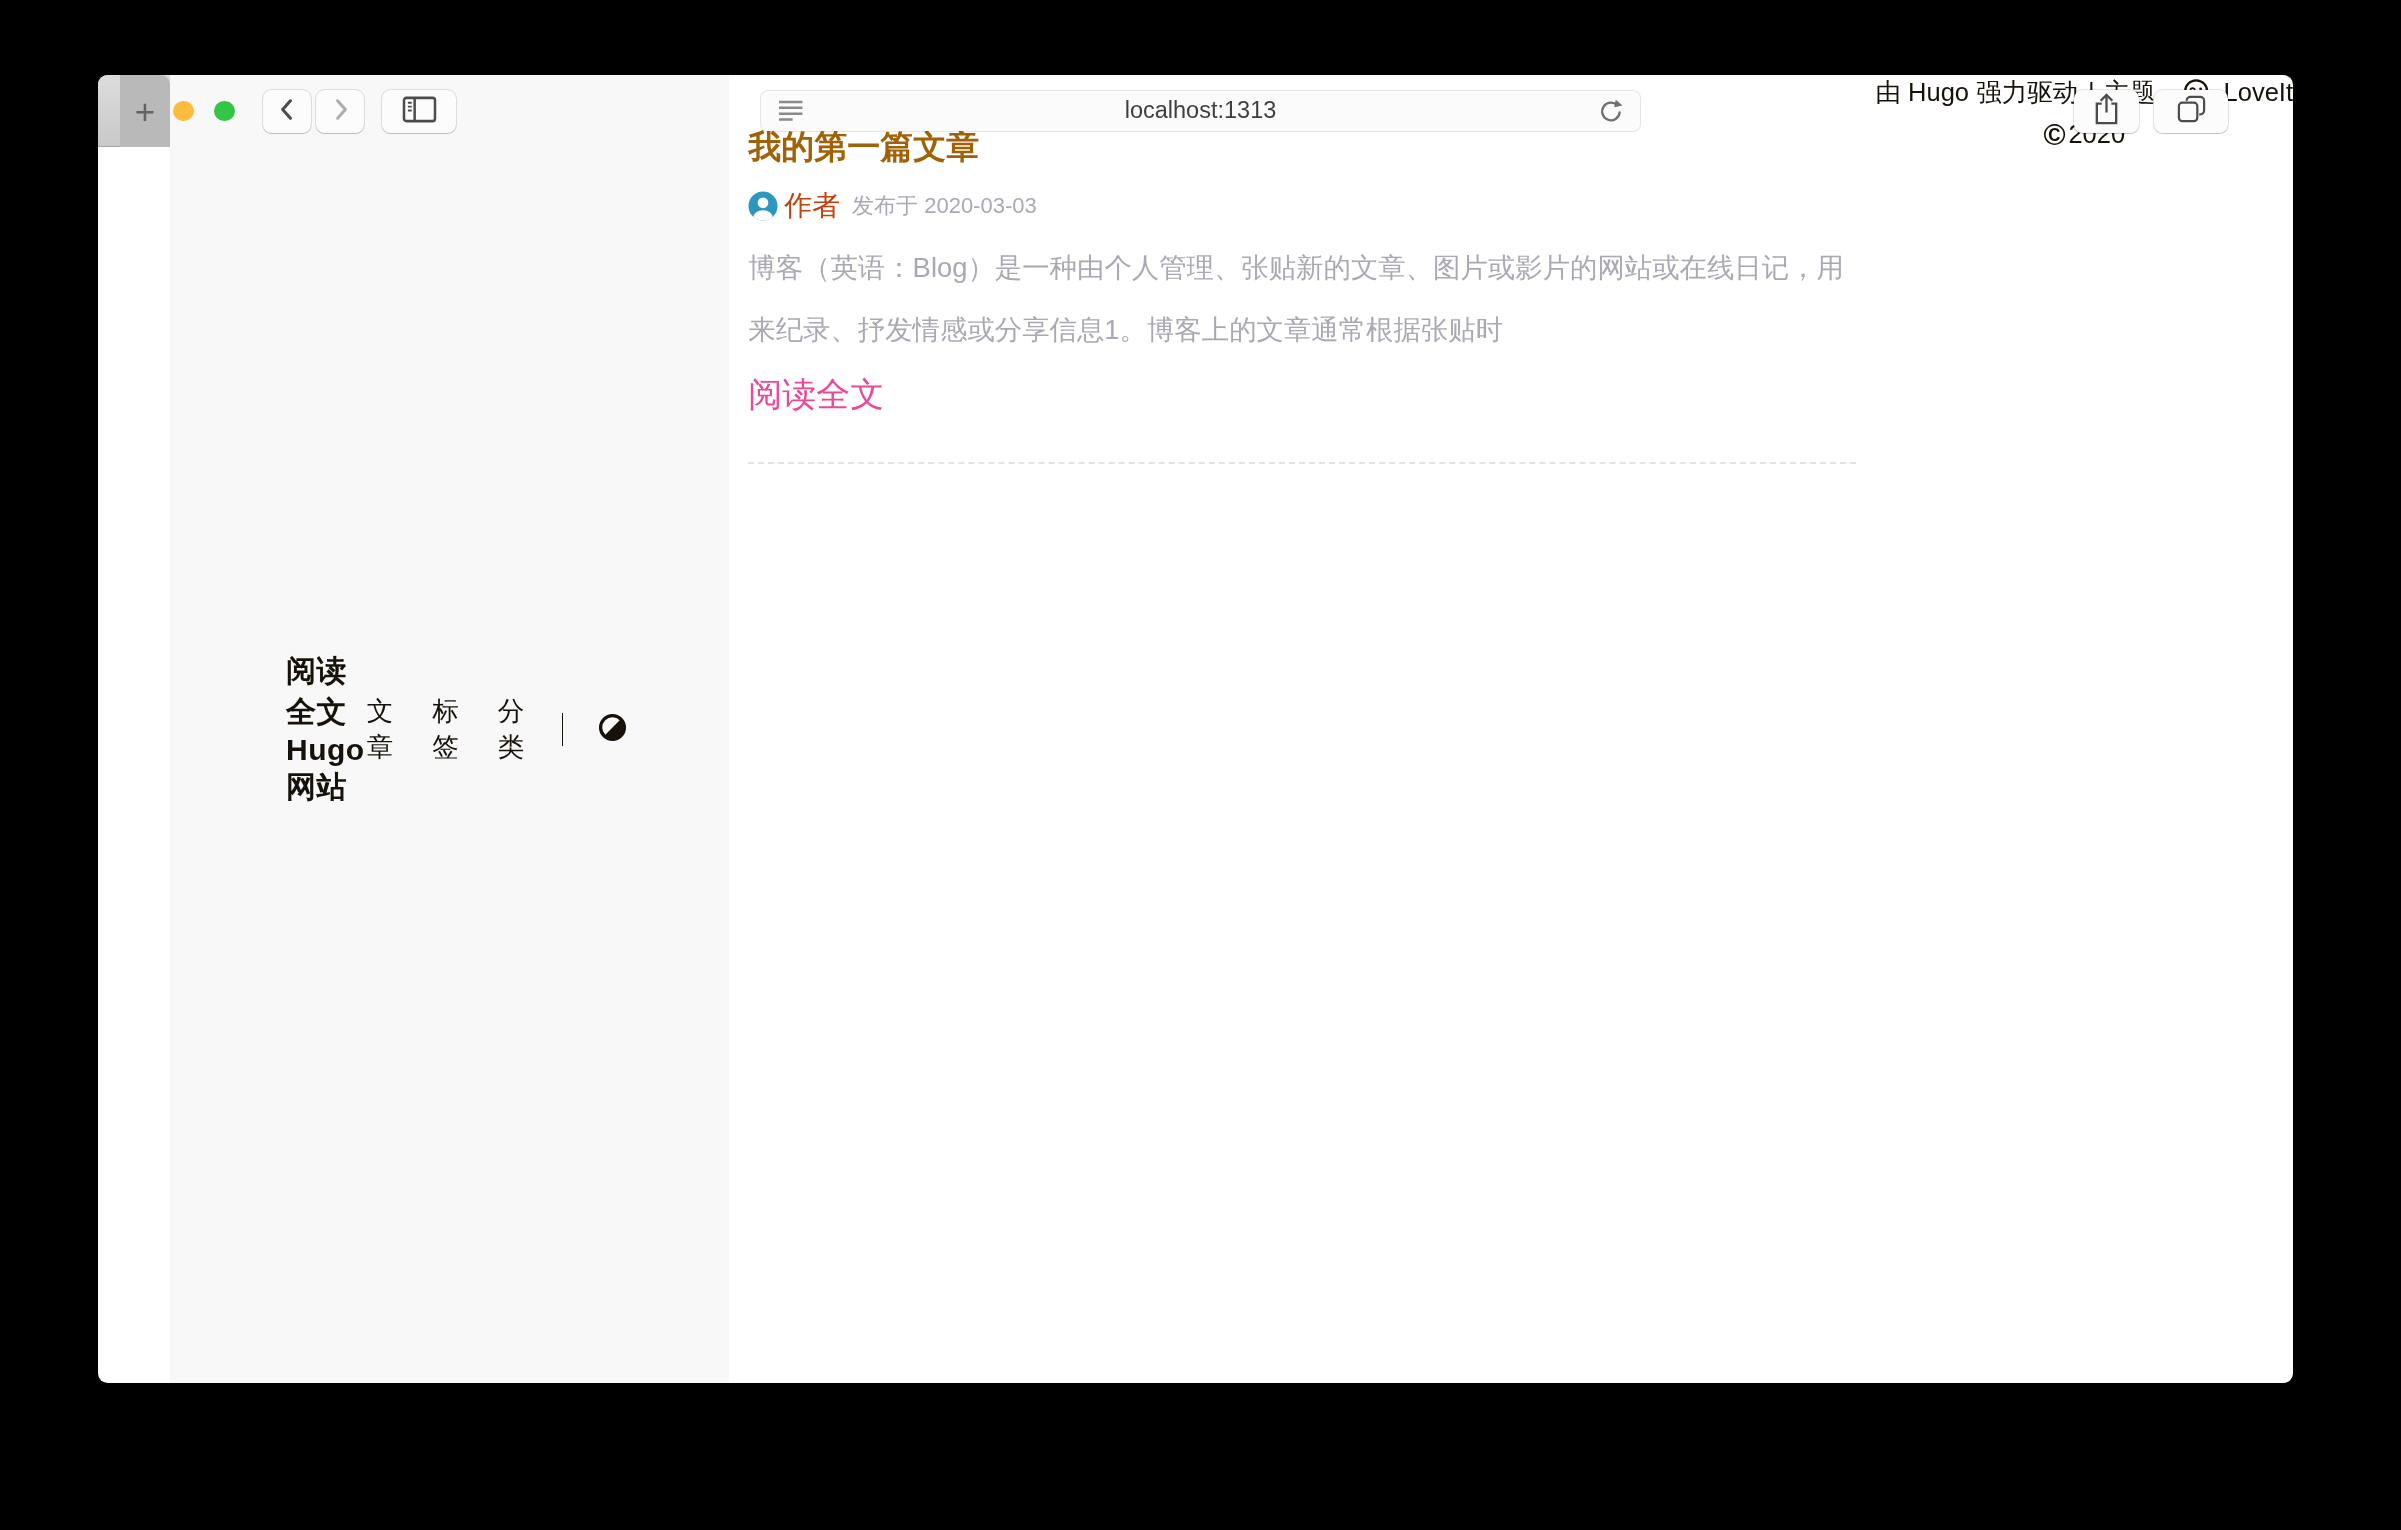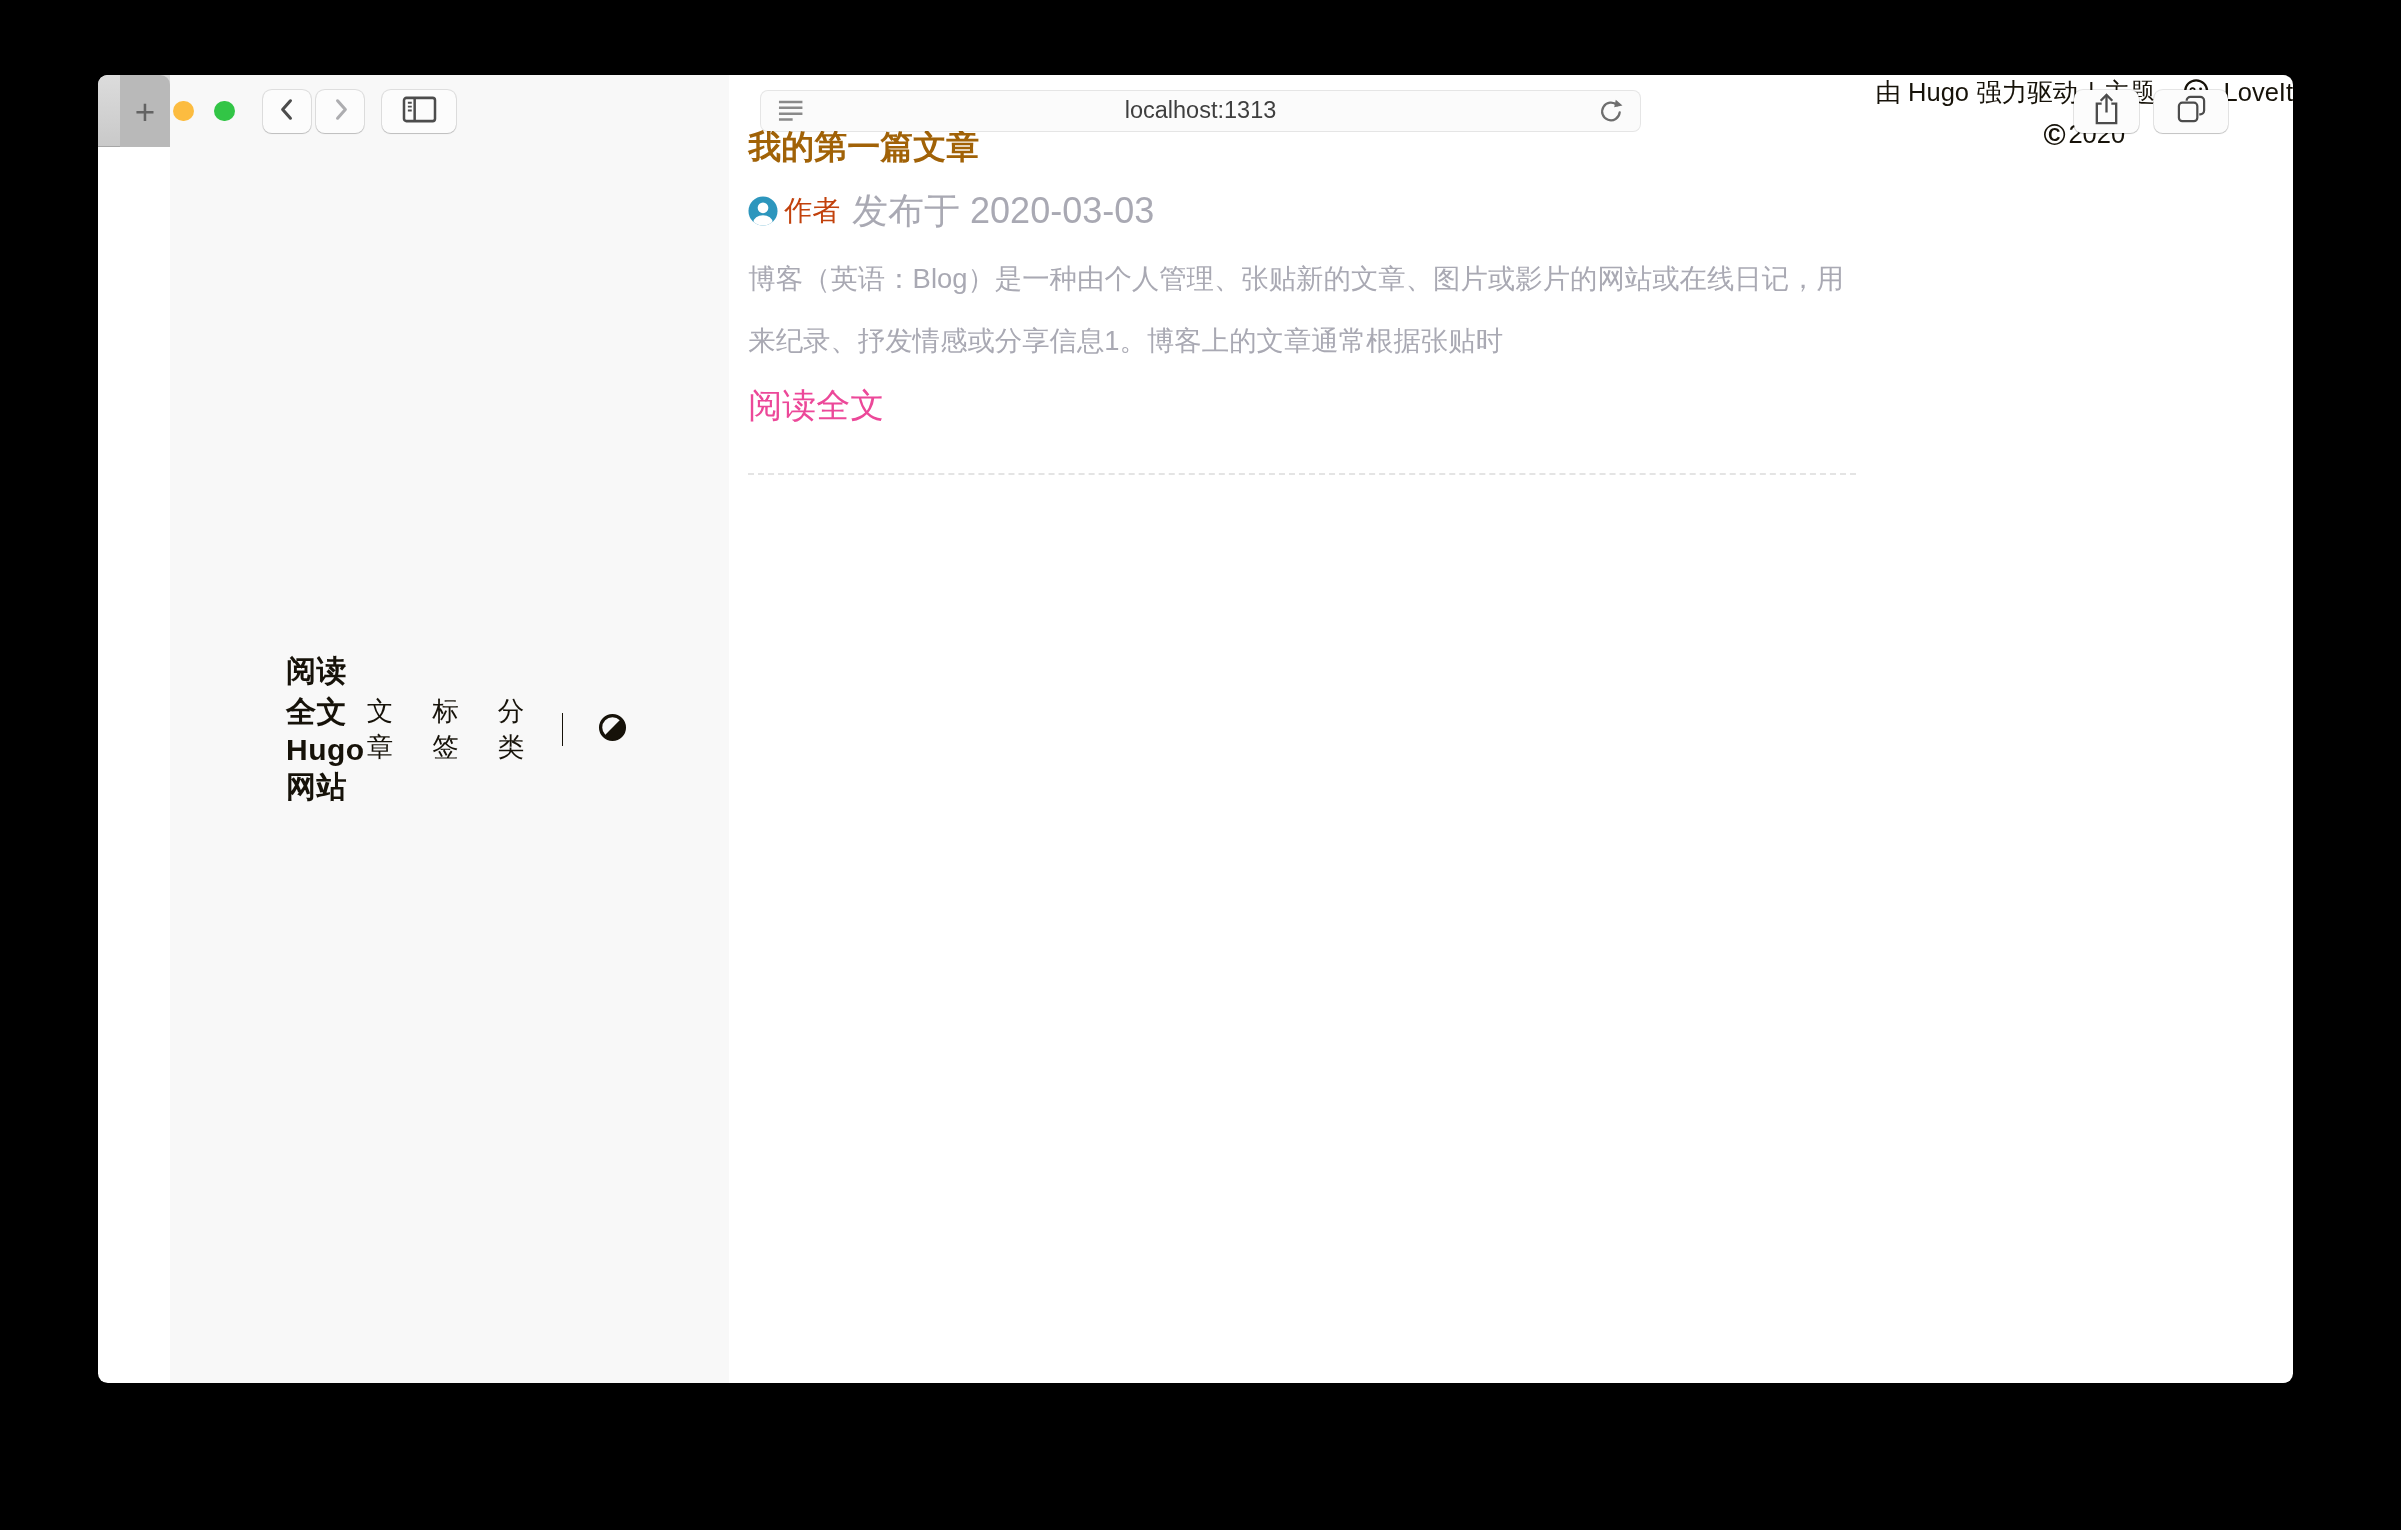--- a/index.html
+++ b/index.html
@@ -63,21 +63,21 @@
   .nav-separator { width:2.9px; height:33px; background:#161209; margin-left:38px; }
   .theme-toggle { margin-left:35px; display:flex; cursor:pointer; }
 
   
   .main { flex:1 1 auto; background:#fff; }
   .content-col { width:1108px; margin:0 auto; padding-top:50px; }
   .post-title { font-size:33px; font-weight:bold; color:#a16207; cursor:pointer; }
   .post-meta { margin-top:16.7px; display:flex; align-items:center; }
   .author-icon { flex:0 0 auto; display:flex; }
   .author-link { margin-left:6px; font-size:28px; color:#c2410c; cursor:pointer; }
-  .post-date { margin-left:11.8px; font-size:36px; color:#a9a9b3;text-align:right; }
+  .post-date { margin-left:11.8px; font-size:22px; color:#a9a9b3;text-align:right; }
   .post-summary { margin-top:12.7px; font-size:27.4px; line-height:62px; color:#a9a9b3; }
   .read-more { display:inline-block; margin-top:10.8px; font-size:34px; color:#ec4899; cursor:pointer; }
   .post-divider { margin-top:44px; border-top:2px dashed #e4e4e4; height:0; }
 
   
   .page-footer { flex:0 0 auto; text-align:center; padding-bottom:5.9px; color:#161209; }
   .footer-line1 { font-size:25.5px; display:flex; align-items:center; justify-content:center; gap:9.8px; }
   .footer-sep { color:#161209; }
   .theme-icon { display:flex; margin:0 2px; }
   .footer-line2 { margin-top:9.8px; font-size:25.5px; display:flex; align-items:center; justify-content:center; }

